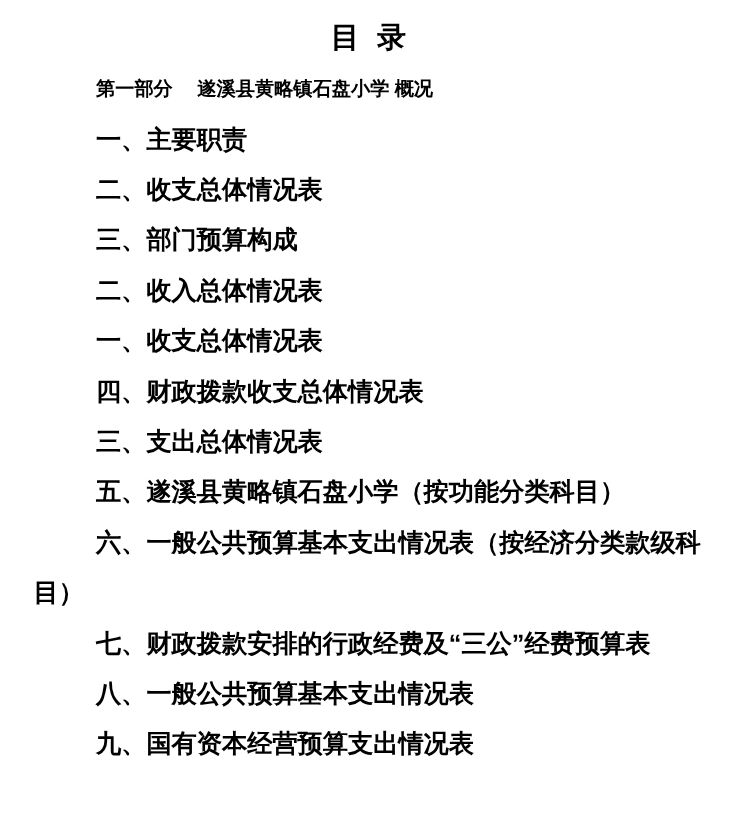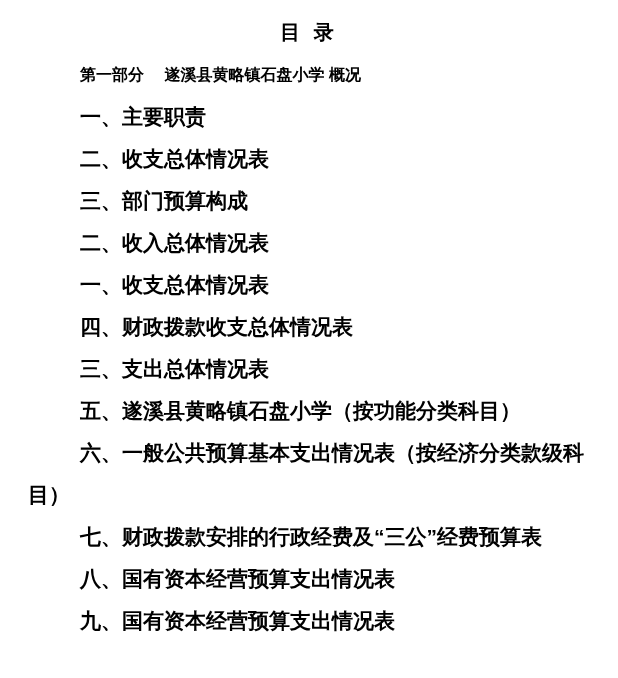--- a/index.html
+++ b/index.html
@@ -13,21 +13,21 @@
     height: 678px;
     background: #ffffff;
     color: #000000;
     font-family: "Liberation Sans", sans-serif;
     overflow: hidden;
     box-sizing: border-box;
     padding: 10px 28px 0 28px;
   }
   .doc-title {
     margin: 0;
-    font-size: 20px;
+    font-size: 24px;
     font-weight: 700;
     line-height: 44px;
     text-align: center;
     letter-spacing: 4px;
   }
   .line {
     margin: 0;
     font-size: 21px;
     line-height: 42px;
     text-indent: 52px;
@@ -51,15 +51,15 @@
   <p class="line">二、收支总体情况表</p>
   <p class="line">三、部门预算构成</p>
 
   <p class="line">二、收入总体情况表</p>
   <p class="line">一、收支总体情况表</p>
   <p class="line">四、财政拨款收支总体情况表</p>
   <p class="line">三、支出总体情况表</p>
   <p class="line">五、遂溪县黄略镇石盘小学（按功能分类科目）</p>
   <p class="line">六、一般公共预算基本支出情况表（按经济分类款级科目）</p>
   <p class="line">七、财政拨款安排的行政经费及“三公”经费预算表</p>
-  <p class="line">八、国有资本经营预算支出情况表</p>
+  <p class="line">八、一般公共预算基本支出情况表</p>
   <p class="line">九、国有资本经营预算支出情况表</p>
 </div>
 
 </body></html>

